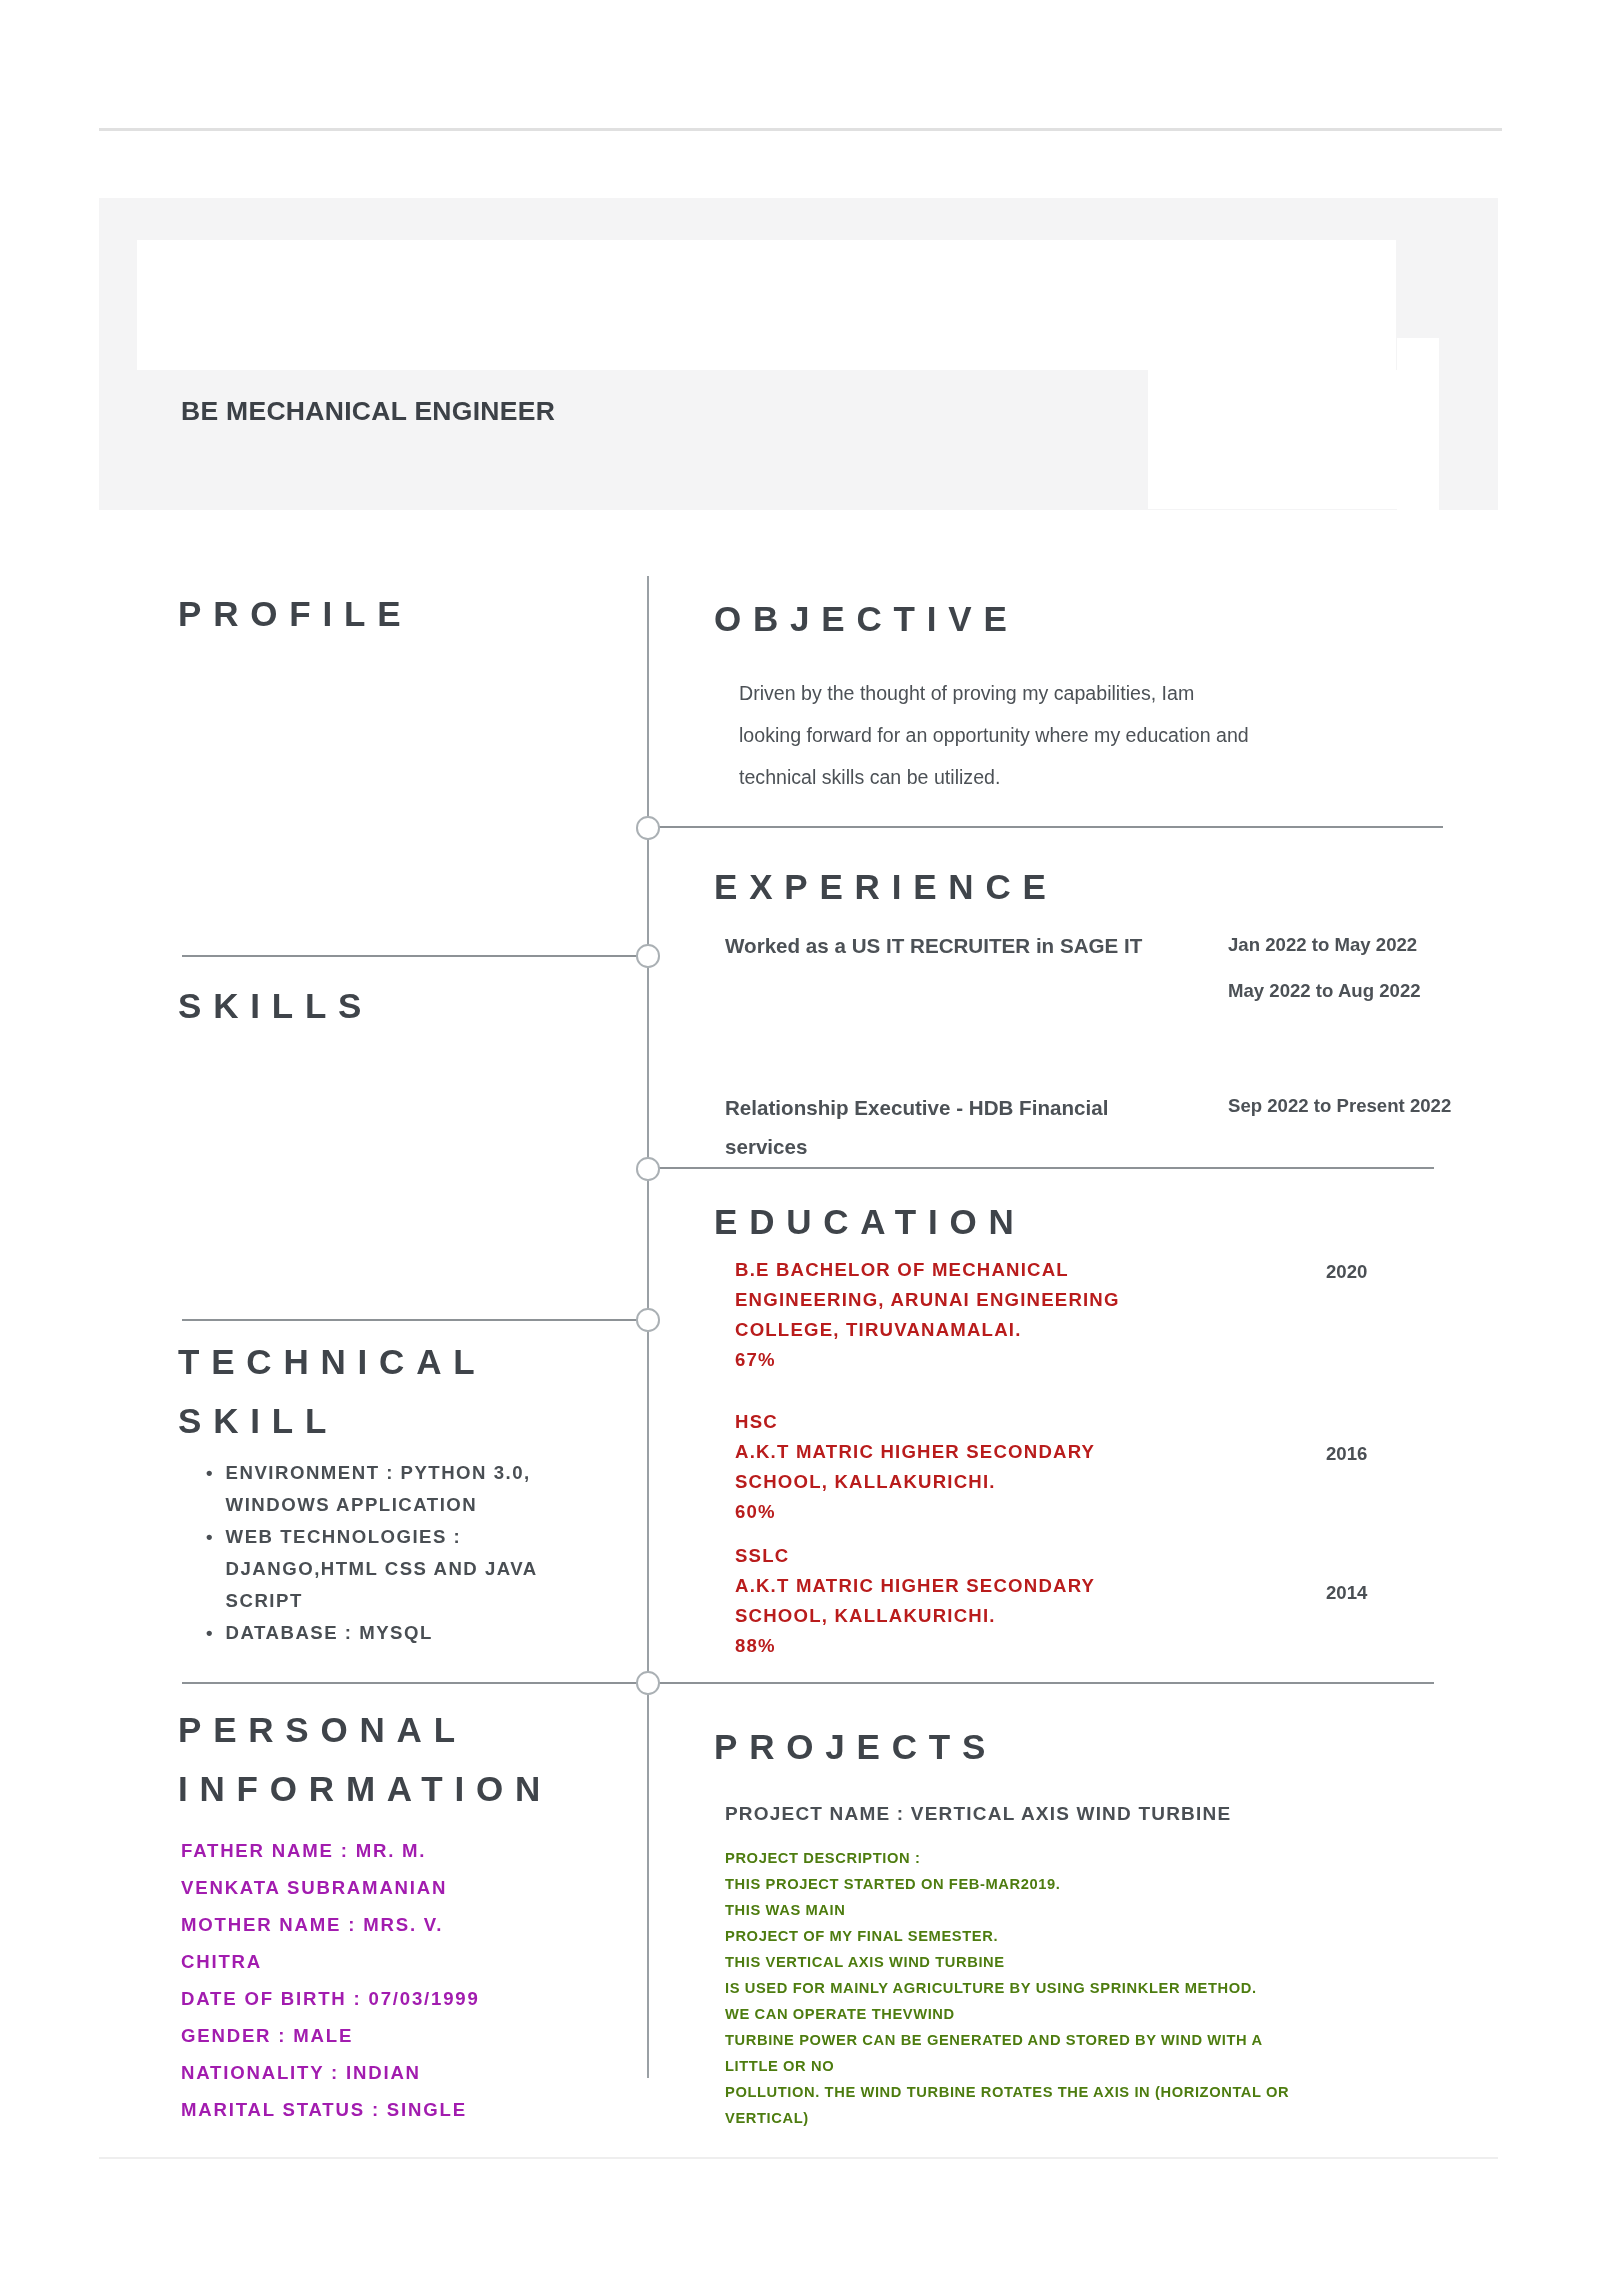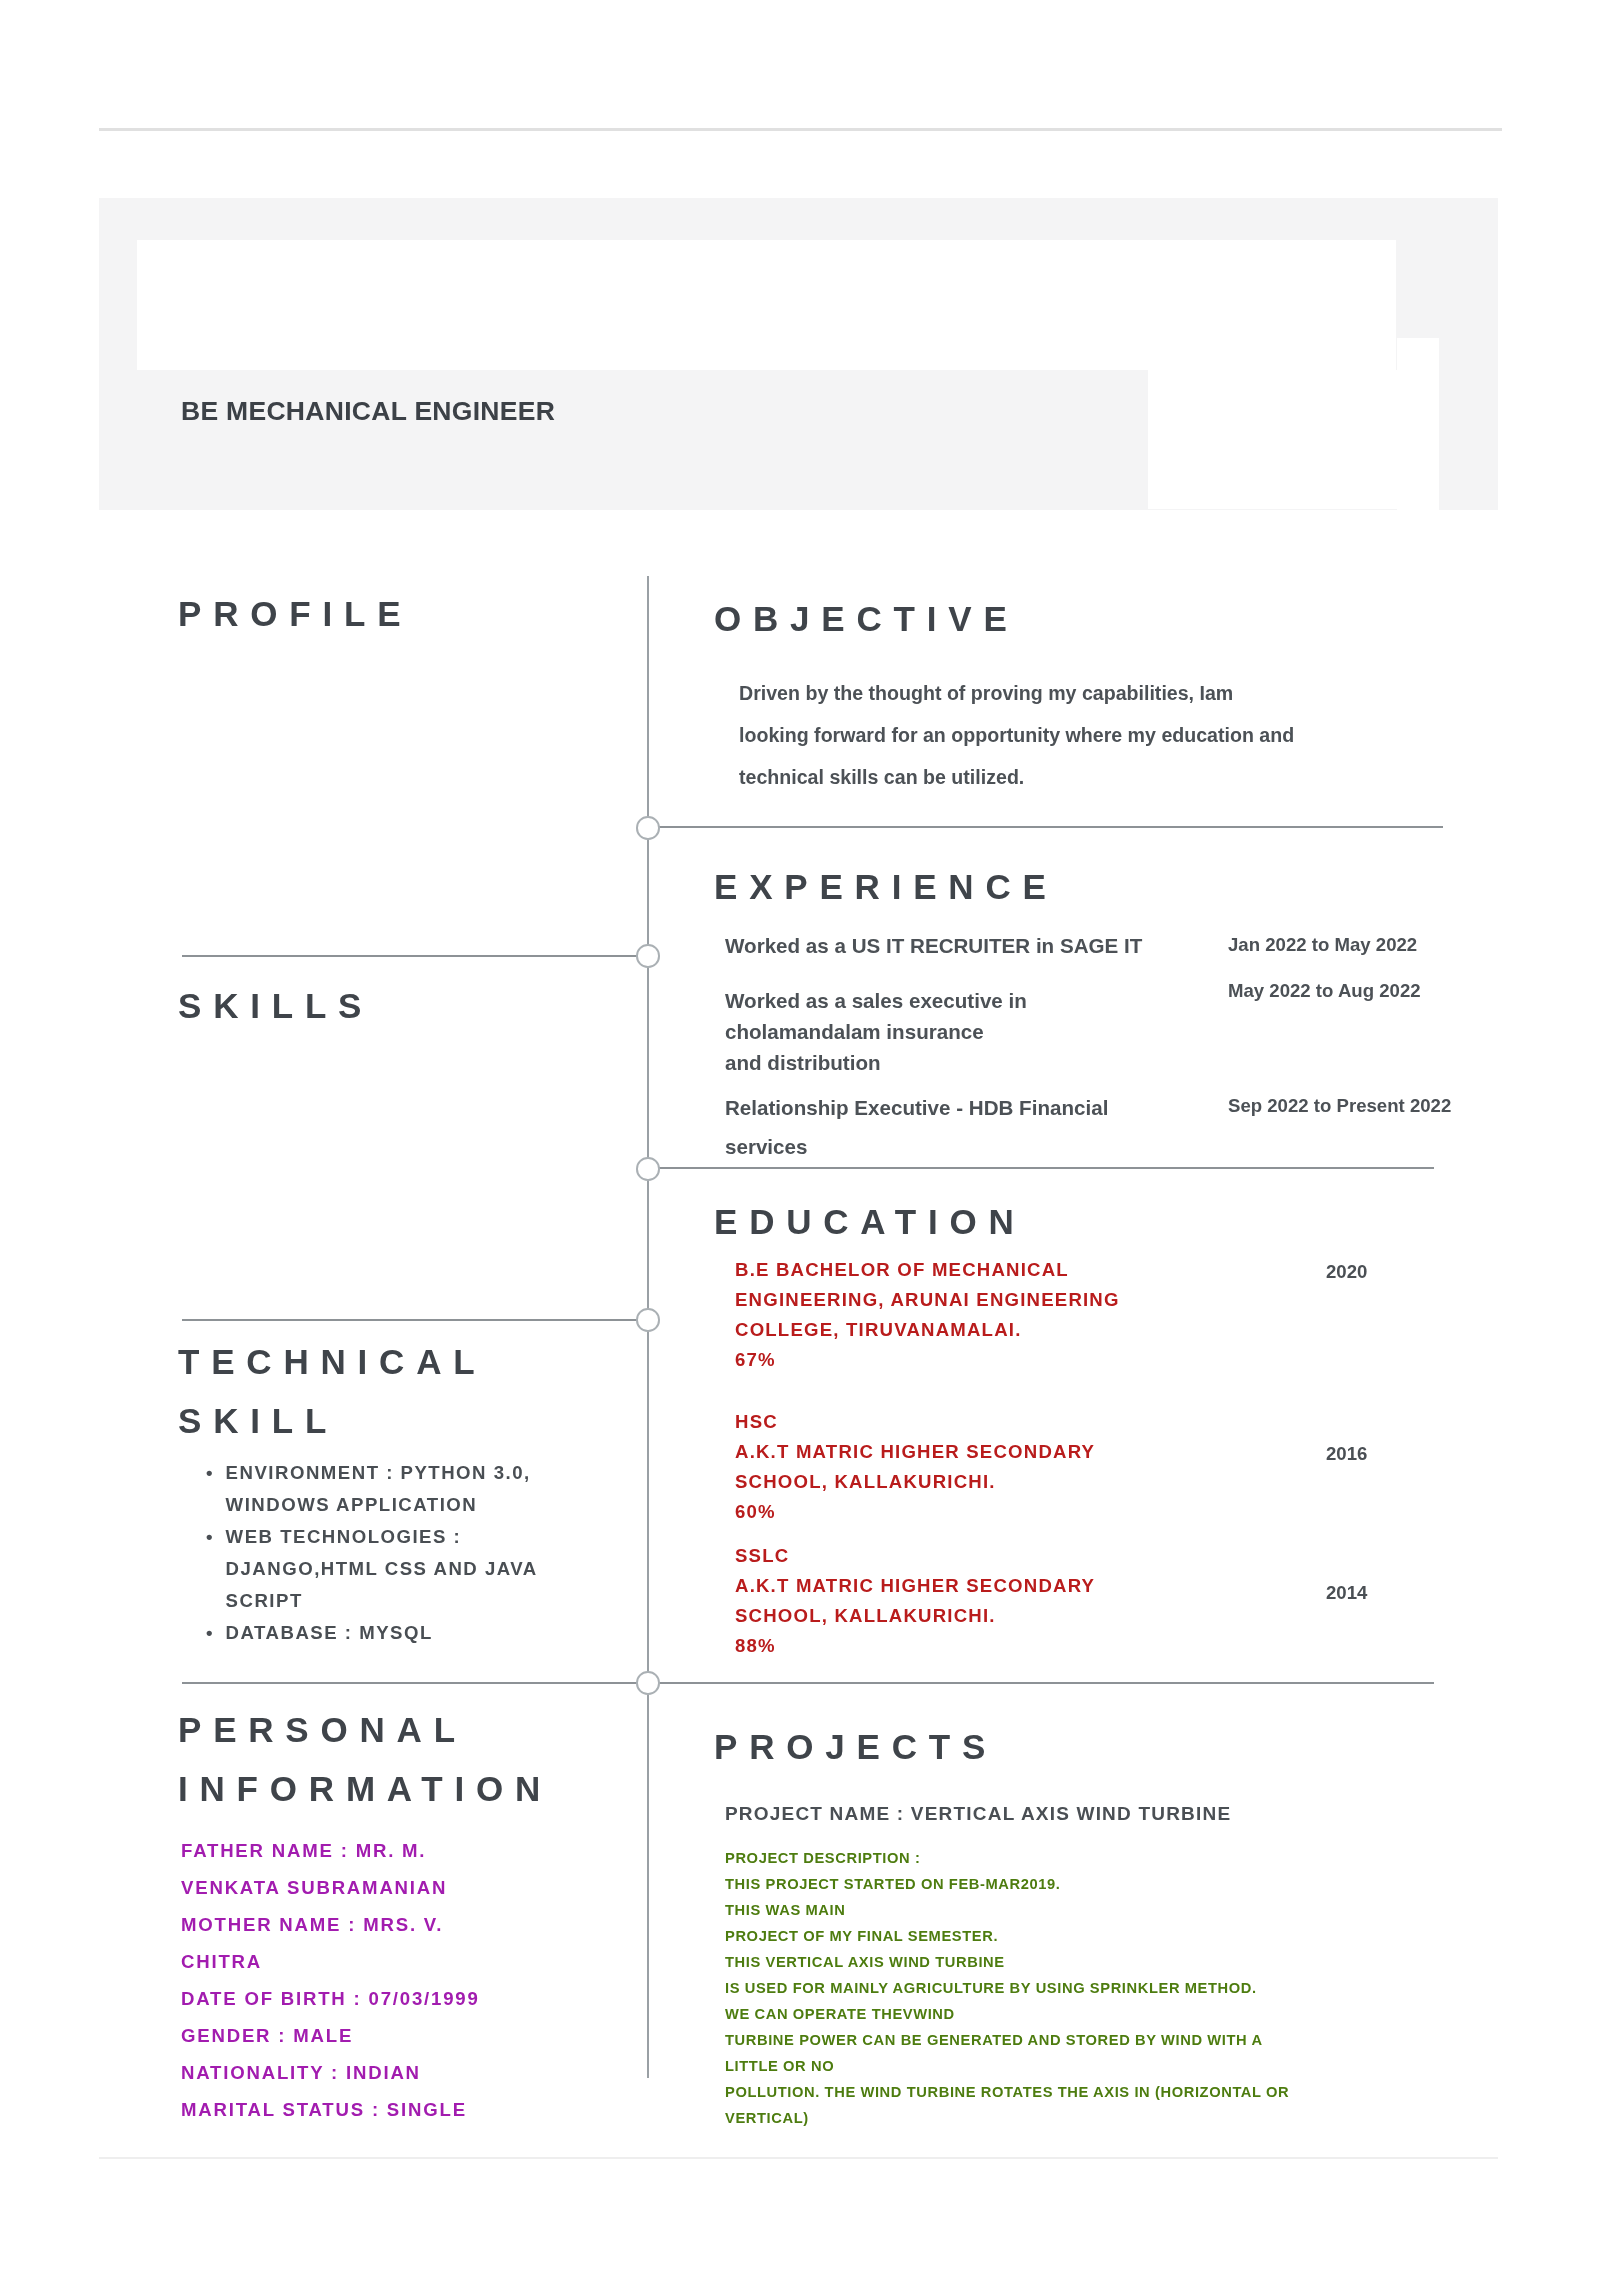--- a/index.html
+++ b/index.html
@@ -46,21 +46,21 @@
   .h-objective{left:714px;top:589px;}
   .h-experience{left:714px;top:857px;}
   .h-skills{left:178px;top:976px;}
   .h-technical{left:178px;top:1332px;width:470px;}
   .h-education{left:714px;top:1192px;}
   .h-personal{left:178px;top:1700px;width:470px;}
   .h-projects{left:714px;top:1717px;}
   
   .objective-text{
     position:absolute;left:739px;top:672px;width:686px;
-    font-size:19.6px;font-weight:700;line-height:42px;color:#4c5156;
+    font-size:19.6px;font-weight:400;line-height:42px;color:#4c5156;
     white-space:pre-line;
   }
   .exp-role{position:absolute;left:725px;font-size:20.6px;font-weight:700;color:#4c5156;white-space:pre-line;}
   .exp-role-1{top:931px;line-height:30px;text-align:center;}
   .exp-role-2{top:985px;line-height:31px;}
   .exp-role-3{top:1088px;line-height:39px;}
   .exp-period{position:absolute;left:1228px;font-size:18.6px;font-weight:700;color:#4c5156;line-height:30px;}
   .exp-period-1{top:930px;} .exp-period-2{top:976px;} .exp-period-3{top:1091px;}
   .edu-details{
     position:absolute;left:735px;
@@ -148,23 +148,20 @@
 MARITAL STATUS : SINGLE</div>
 
   <div class="sec-heading h-objective">OBJECTIVE</div>
   <div class="objective-text">Driven by the thought of proving my capabilities, Iam
 looking forward for an opportunity where my education and
 technical skills can be utilized.</div>
 
   <div class="sec-heading h-experience">EXPERIENCE</div>
   <div class="exp-role exp-role-1">Worked as a US IT RECRUITER in SAGE IT</div>
   <div class="exp-period exp-period-1">Jan 2022 to May 2022</div>
-  <div class="exp-role exp-role-2">Worked as a sales executive in
-cholamandalam insurance
-and distribution</div>
   <div class="exp-period exp-period-2">May 2022 to Aug 2022</div>
   <div class="exp-role exp-role-3">Relationship Executive - HDB Financial
 services</div>
   <div class="exp-period exp-period-3">Sep 2022 to Present 2022</div>
 
   <div class="sec-heading h-education">EDUCATION</div>
   <div class="edu-details edu-1">B.E BACHELOR OF MECHANICAL
 ENGINEERING, ARUNAI ENGINEERING
 COLLEGE, TIRUVANAMALAI.
 67%</div>

